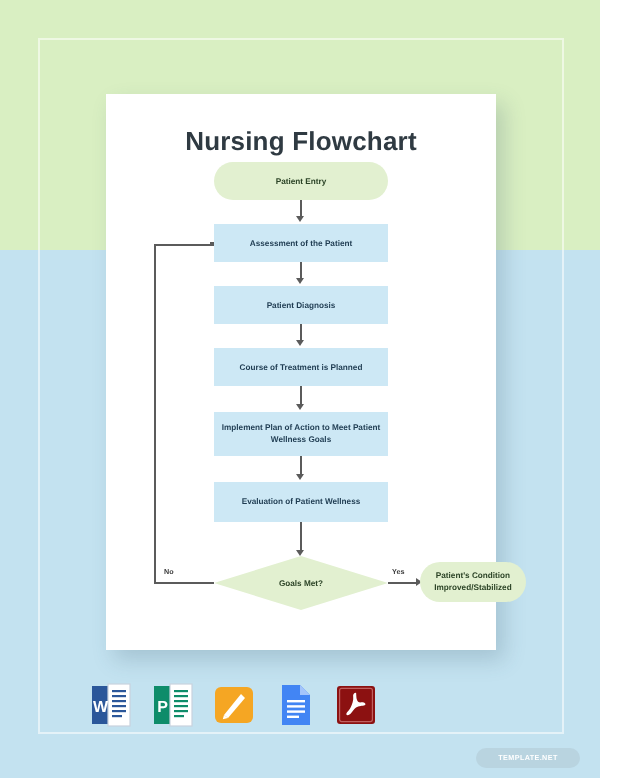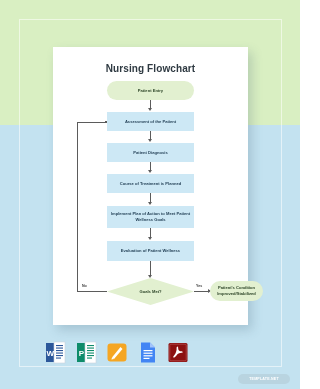--- a/index.html
+++ b/index.html
@@ -18,21 +18,21 @@
     border:1px solid rgba(255,255,255,.55);box-sizing:border-box;pointer-events:none;
   }
 
   
   .paper{
     position:absolute;left:53px;top:47px;width:195px;height:278px;
     background:#ffffff;box-shadow:4px 5px 10px rgba(60,90,110,.22);
   }
   .paper-title{
     position:absolute;left:0;top:16px;width:195px;text-align:center;
-    font-size:10px;font-weight:bold;color:#2f3a42;letter-spacing:.1px;
+    font-size:13px;font-weight:bold;color:#2f3a42;letter-spacing:.1px;
   }
 
   
   .node{
     position:absolute;box-sizing:border-box;
     display:flex;align-items:center;justify-content:center;text-align:center;
     font-size:4.1px;line-height:1.45;font-weight:bold;color:#1f3c52;
     padding:1px 3px;
   }
   .n-green{background:#e2f0d0;border-radius:11px;color:#2b4326;}

